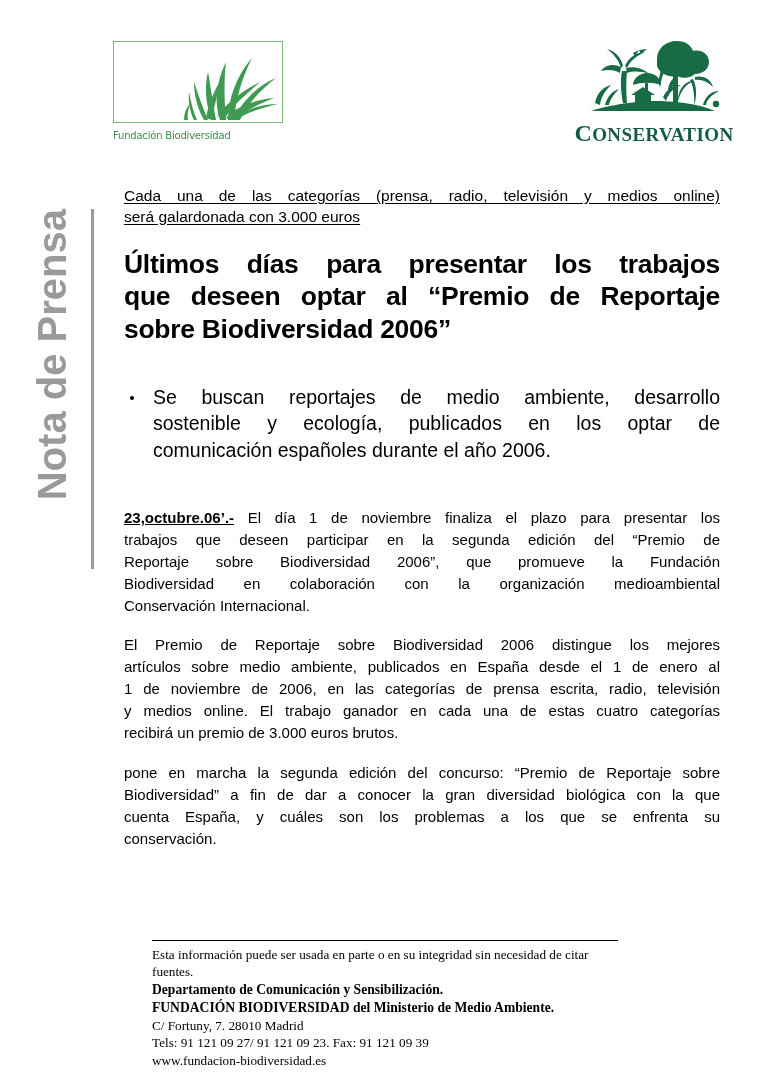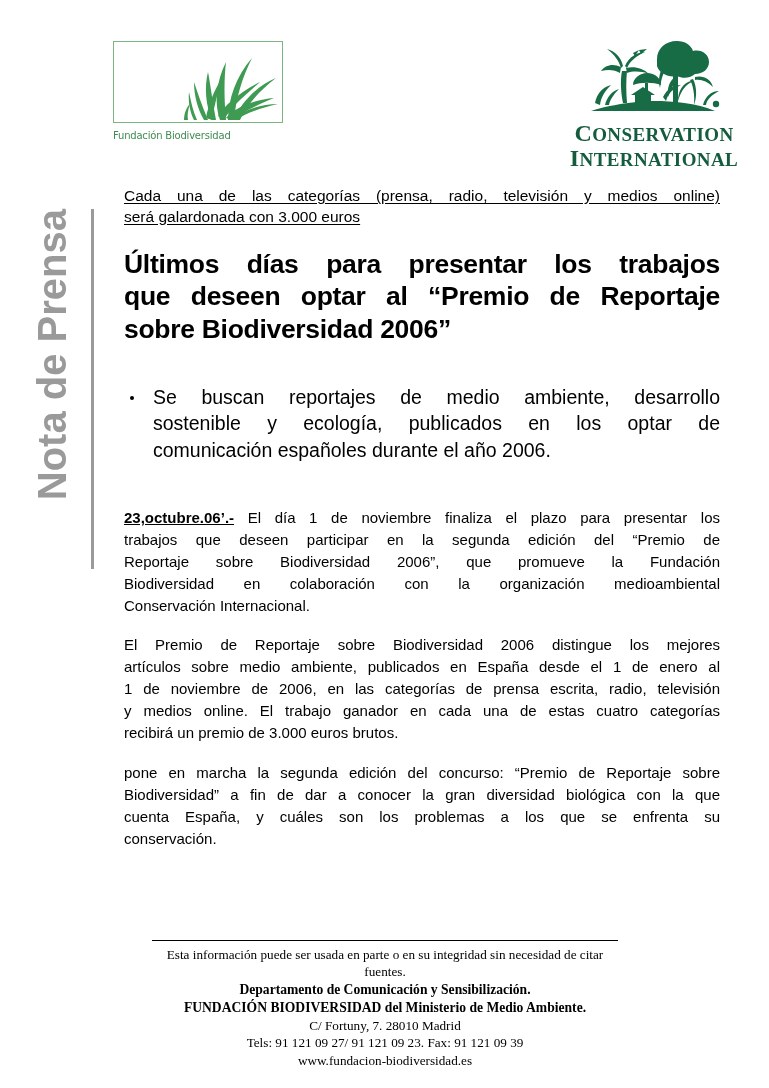--- a/index.html
+++ b/index.html
@@ -162,21 +162,20 @@
     font-weight: bold;
     text-decoration: underline;
   }
 
   
   .footer {
     position: absolute;
     left: 152px;
     top: 940px;
     width: 466px;
-    text-align: center;
     font-family: "Liberation Serif", serif;
   }
   .footer-rule {
     border-top: 1.4px solid #000;
     margin-bottom: 5px;
   }
   .footer-line {
     font-size: 13.2px;
     line-height: 1.32;
   }
@@ -243,21 +242,20 @@
 
           <path d="M48 20 L54 17 L50 23 Z"></path>
           <path d="M54 17 L62 16 L56 21 Z"></path>
 
           <circle cx="131" cy="71" r="3.2"></circle>
         </g>
       </svg>
     </div>
     <div class="ci-logo-text">
       <div class="ci-line"><span class="cap">C</span><span>ONSERVATION</span></div>
-      <div class="ci-line"><span class="cap">I</span><span>NTERNATIONAL</span></div>
     </div>
   </div>
 </div>
 
 <div class="side-title-wrap">
   <div class="side-title">Nota de Prensa</div>
 </div>
 
 <div class="content">
 

